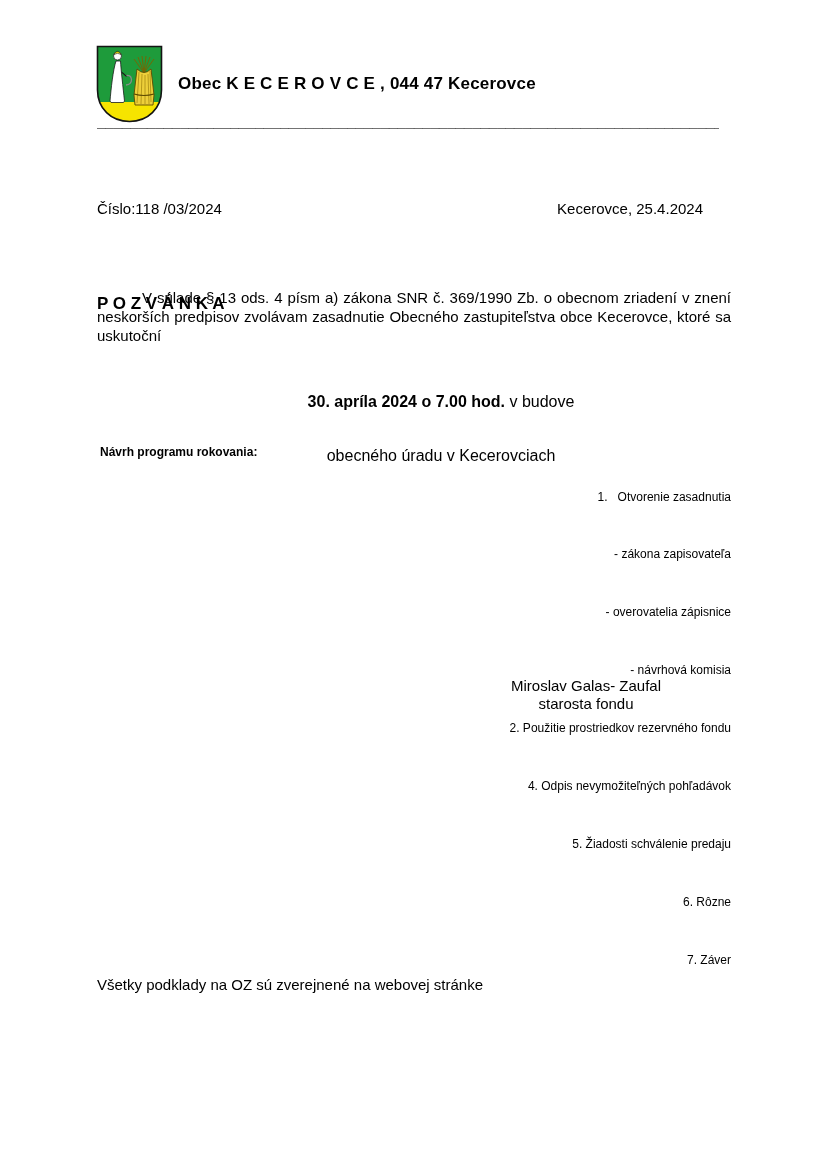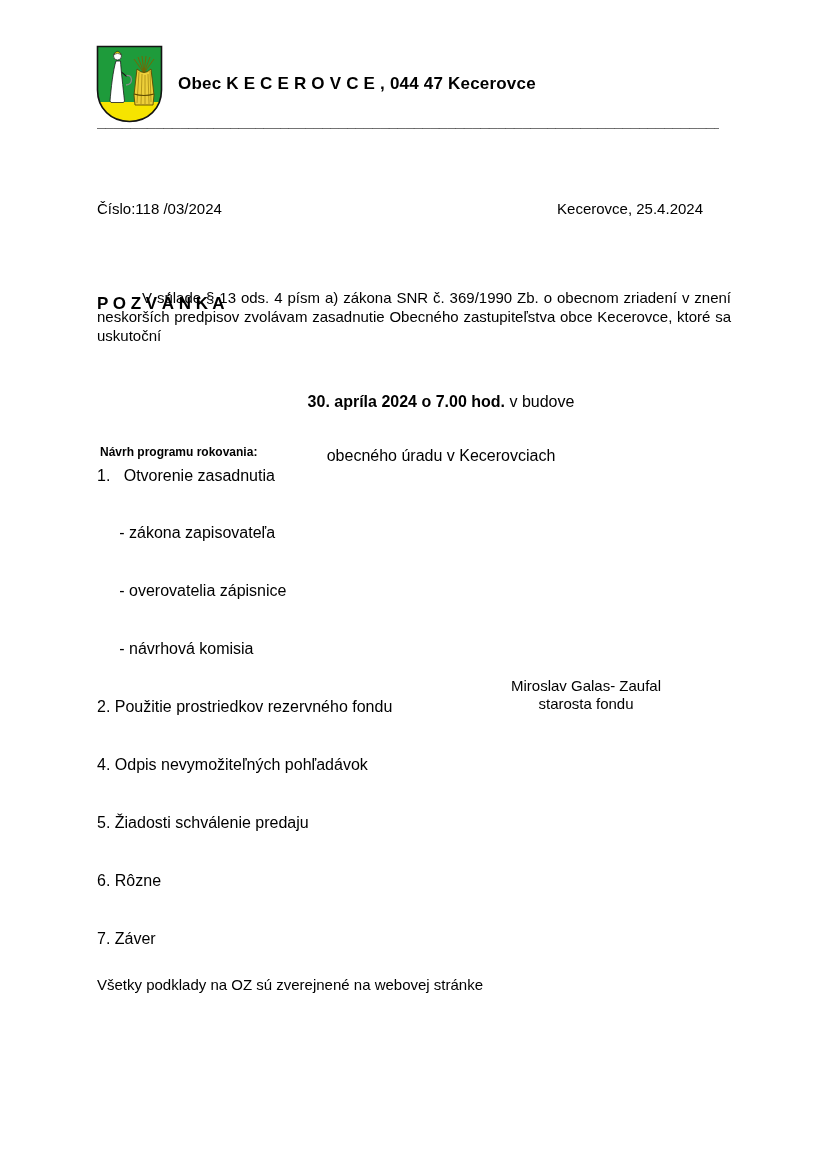--- a/index.html
+++ b/index.html
@@ -48,23 +48,24 @@
     left:97px;top:357px;width:688px;
     text-align:center;font-size:16px;line-height:18px;
     white-space:pre-wrap;
   }
   .meeting .dt{font-weight:bold;text-align:right;}
   .agenda-heading{
     left:100px;top:410px;
     font-size:12px;font-weight:bold;line-height:20px;margin-top:32px;
   }
   .agenda{
-    left:97px;top:427px;width:634px;
-    font-size:16px;line-height:19.3px;
+    left:97px;top:449px;width:634px;
+    font-size:12px;line-height:19.3px;
     white-space:pre-wrap;
+    text-align:right;
   }
   .signature{
     left:480px;top:677px;width:212px;
     text-align:center;font-size:15px;line-height:18px;
   }
   .footer-note{
     left:97px;top:976px;width:634px;
     font-size:15px;line-height:18px;
   }
 </style>

